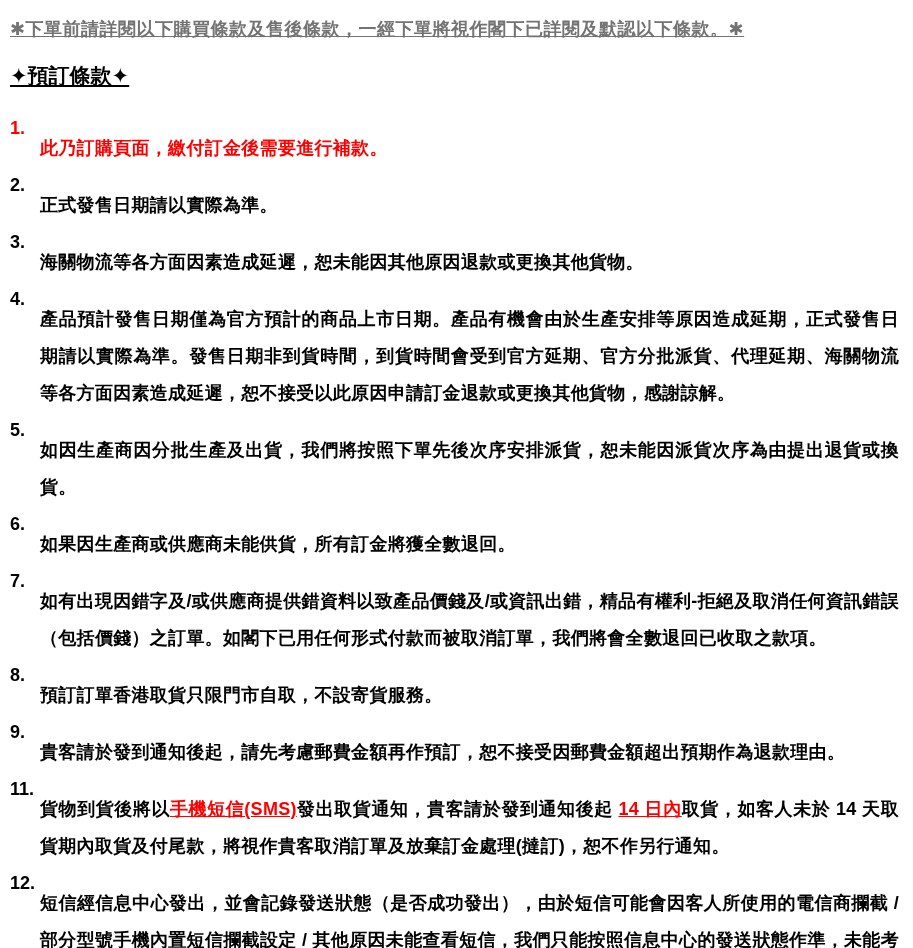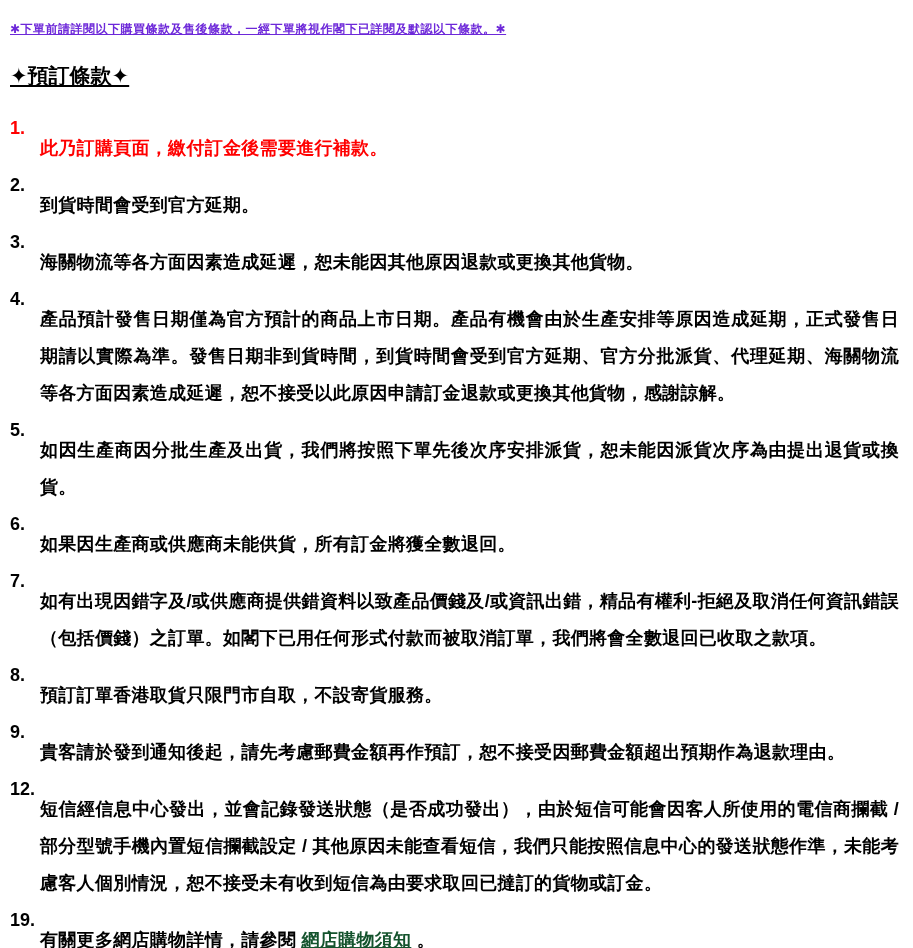--- a/index.html
+++ b/index.html
@@ -6,22 +6,22 @@
   html, body { background: #ffffff; }
   body {
     width: 913px;
     min-height: 948px;
     font-family: "Liberation Sans", "DejaVu Sans", sans-serif;
     font-weight: bold;
     color: #000000;
     padding: 10px 14px 10px 10px;
   }
   .title {
-    color: #6d28d9;
-    font-size: 12px;
+    color: #737373;
+    font-size: 18px;
     line-height: 30px;
     text-decoration: underline;
     margin: 4px 0 18px 0;
     letter-spacing: 0.5px;
   }
   .section-header {
     color: #000000;
     font-size: 21px;
     line-height: 28px;
     text-decoration: underline;
@@ -60,21 +60,21 @@
 
 <div class="section-header">✦預訂條款✦</div>
 
 <div class="terms-list">
     <div class="term-row">
       <span class="term-num red">1.</span>
       <span class="term-text"><span class="red">此乃訂購頁面，繳付訂金後需要進行補款。</span></span>
     </div>
     <div class="term-row">
       <span class="term-num">2.</span>
-      <span class="term-text"><span class="">到貨時間會受到官方延期。</span></span>
+      <span class="term-text"><span class="">正式發售日期請以實際為準。</span></span>
     </div>
     <div class="term-row">
       <span class="term-num">3.</span>
       <span class="term-text"><span class="">海關物流等各方面因素造成延遲，恕未能因其他原因退款或更換其他貨物。</span></span>
     </div>
     <div class="term-row">
       <span class="term-num">4.</span>
       <span class="term-text"><span class="">產品預計發售日期僅為官方預計的商品上市日期。產品有機會由於生產安排等原因造成延期，正式發售日期請以實際為準。發售日期非到貨時間，到貨時間會受到官方延期、官方分批派貨、代理延期、海關物流等各方面因素造成延遲，恕不接受以此原因申請訂金退款或更換其他貨物，感謝諒解。</span></span>
     </div>
     <div class="term-row">
@@ -91,20 +91,24 @@
     </div>
     <div class="term-row">
       <span class="term-num">8.</span>
       <span class="term-text"><span class="">預訂訂單香港取貨只限門市自取，不設寄貨服務。</span></span>
     </div>
     <div class="term-row">
       <span class="term-num">9.</span>
       <span class="term-text"><span class="">貴客請於發到通知後起，請先考慮郵費金額再作預訂，恕不接受因郵費金額超出預期作為退款理由。</span></span>
     </div>
     <div class="term-row">
+      <span class="term-num">11.</span>
+      <span class="term-text"><span class="">貨物到貨後將以</span><span class="red underline">手機短信(SMS)</span><span class="">發出取貨通知，貴客請於發到通知後起 </span><span class="red underline">14 日內</span><span class="">取貨，如客人未於 14 天取貨期內取貨及付尾款，將視作貴客取消訂單及放棄訂金處理(撻訂)，恕不作另行通知。</span></span>
+    </div>
+    <div class="term-row">
       <span class="term-num">12.</span>
       <span class="term-text"><span class="">短信經信息中心發出，並會記錄發送狀態（是否成功發出），由於短信可能會因客人所使用的電信商攔截 / 部分型號手機內置短信攔截設定 / 其他原因未能查看短信，我們只能按照信息中心的發送狀態作準，未能考慮客人個別情況，恕不接受未有收到短信為由要求取回已撻訂的貨物或訂金。</span></span>
     </div>
     <div class="term-row">
       <span class="term-num">19.</span>
       <span class="term-text"><span class="">有關更多網店購物詳情，請參閱 </span><a href="#" class="link">網店購物須知</a><span class=""> 。</span></span>
     </div>
   </div>
 
 </body></html>

